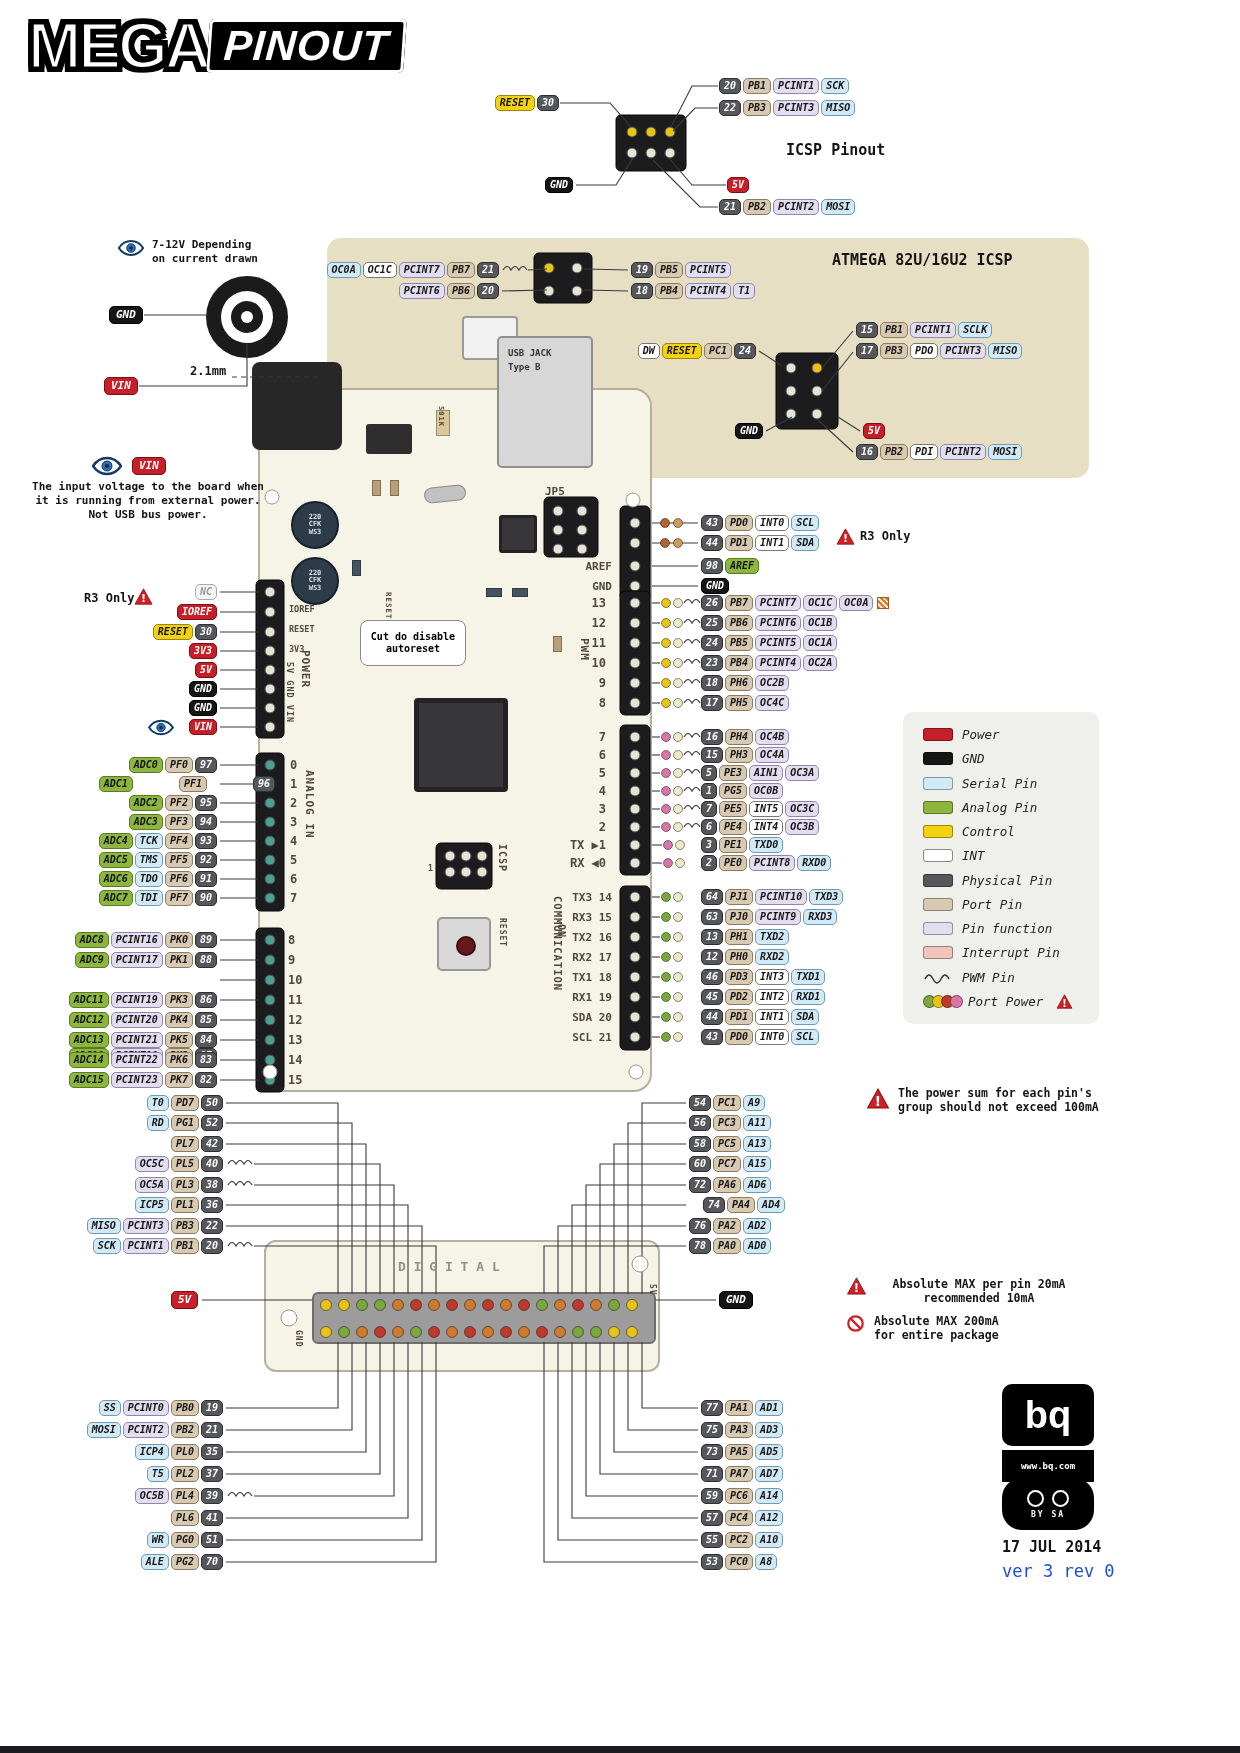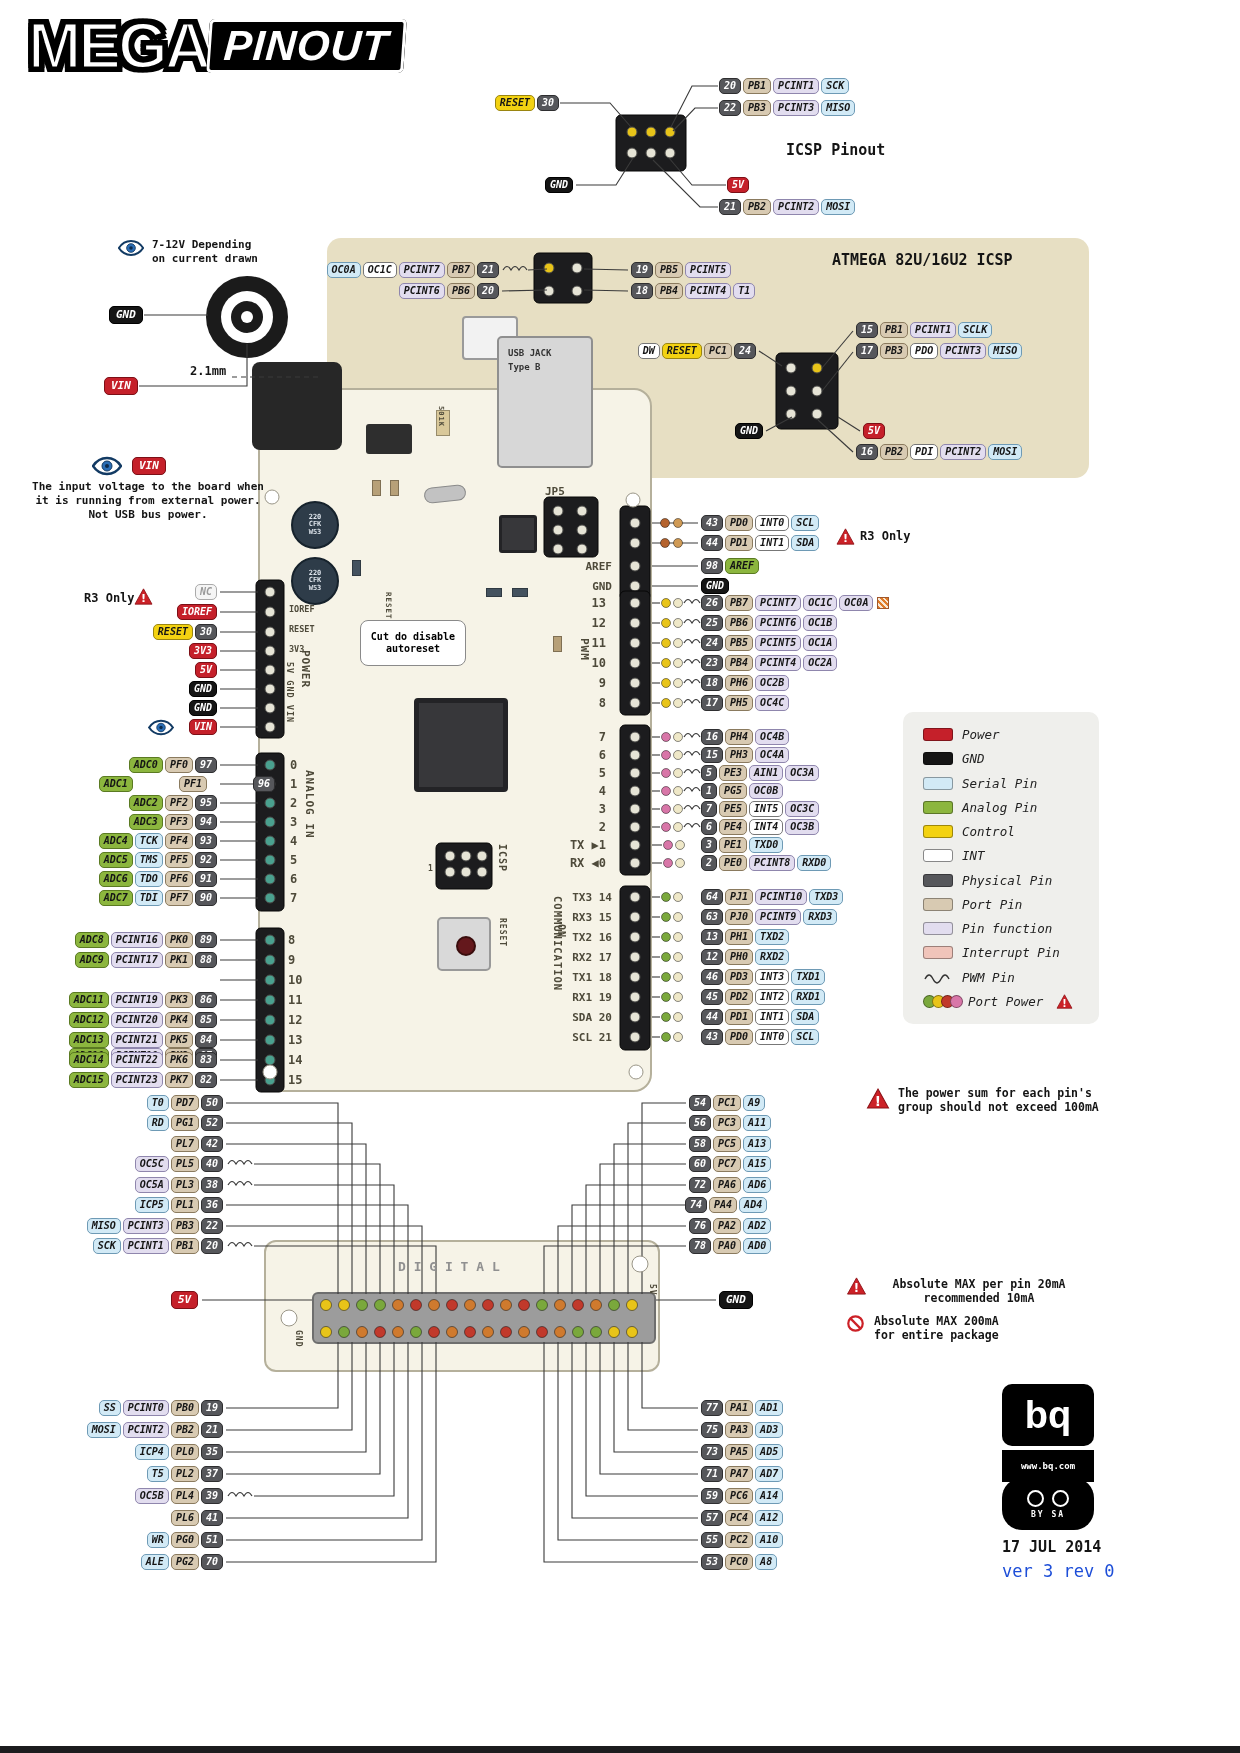--- a/index.html
+++ b/index.html
@@ -984,21 +984,21 @@
     <div class="prow" style="top: 1164px; left: 688px;">
       <span class="badge b-phys">60</span>
       <span class="badge b-port">PC7</span>
       <span class="badge b-serial">A15</span>
     </div>
     <div class="prow" style="top: 1185px; left: 688px;">
       <span class="badge b-phys">72</span>
       <span class="badge b-port">PA6</span>
       <span class="badge b-serial">AD6</span>
     </div>
-    <div class="prow" style="top: 1205px; left: 684px;">
+    <div class="prow" style="top: 1205px; left: 702px;">
       <span class="badge b-phys">74</span>
       <span class="badge b-port">PA4</span>
       <span class="badge b-serial">AD4</span>
     </div>
     <div class="prow" style="top: 1226px; left: 688px;">
       <span class="badge b-phys">76</span>
       <span class="badge b-port">PA2</span>
       <span class="badge b-serial">AD2</span>
     </div>
     <div class="prow" style="top: 1246px; left: 688px;">
@@ -1093,21 +1093,21 @@
     <div class="blabel" style="right: 634px; top: 663px; font-size: 12px;">10</div>
     <div class="blabel" style="right: 634px; top: 683px; font-size: 12px;">9</div>
     <div class="blabel" style="right: 634px; top: 703px; font-size: 12px;">8</div>
     <div class="blabel" style="right: 634px; top: 737px; font-size: 12px;">7</div>
     <div class="blabel" style="right: 634px; top: 755px; font-size: 12px;">6</div>
     <div class="blabel" style="right: 634px; top: 773px; font-size: 12px;">5</div>
     <div class="blabel" style="right: 634px; top: 791px; font-size: 12px;">4</div>
     <div class="blabel" style="right: 634px; top: 809px; font-size: 12px;">3</div>
     <div class="blabel" style="right: 634px; top: 827px; font-size: 12px;">2</div>
     <div class="blabel" style="right: 634px; top: 845px; font-size: 12px;">TX ▶1</div>
-    <div class="blabel" style="right: 634px; top: 863px; font-size: 12px;">RX ◀0</div>
+    <div class="blabel" style="right: 634px; top: 863px; font-size: 12px; font-family: Liberation Mono, monospace;">RX ◀0</div>
     <div class="blabel" style="right: 628px; top: 897px; font-size: 11px;">TX3 14</div>
     <div class="blabel" style="right: 628px; top: 917px; font-size: 11px;">RX3 15</div>
     <div class="blabel" style="right: 628px; top: 937px; font-size: 11px;">TX2 16</div>
     <div class="blabel" style="right: 628px; top: 957px; font-size: 11px;">RX2 17</div>
     <div class="blabel" style="right: 628px; top: 977px; font-size: 11px;">TX1 18</div>
     <div class="blabel" style="right: 628px; top: 997px; font-size: 11px;">RX1 19</div>
     <div class="blabel" style="right: 628px; top: 1017px; font-size: 11px;">SDA 20</div>
     <div class="blabel" style="right: 628px; top: 1037px; font-size: 11px;">SCL 21</div>
     <div class="blabel" style="left: 290px; top: 765px; font-size: 12px;">0</div>
     <div class="blabel" style="left: 290px; top: 784px; font-size: 12px;">1</div>

